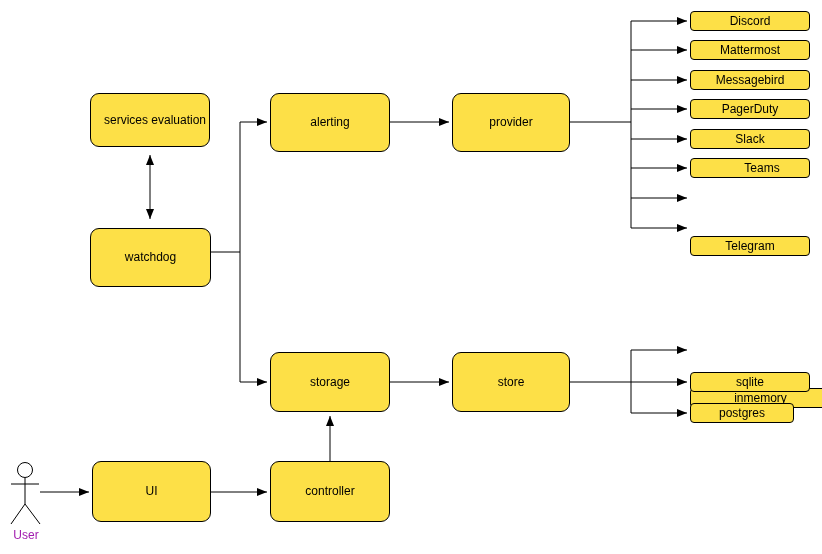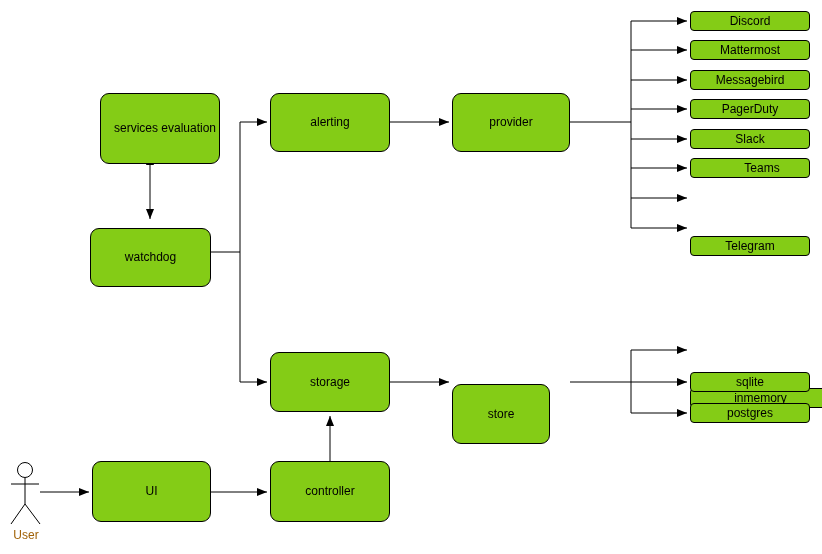--- a/index.html
+++ b/index.html
@@ -18,39 +18,39 @@
   .edge-layer {
     position: absolute;
     left: 0;
     top: 0;
     width: 822px;
     height: 554px;
   }
   .node {
     position: absolute;
     box-sizing: border-box;
-    background: #84cc16;
+    background: #fde047;
     border: 1px solid #000000;
     border-radius: 9px;
     display: flex;
     align-items: center;
     justify-content: center;
     font-size: 12px;
     color: #000000;
     text-align: center;
     line-height: 1.2;
   }
   .leaf {
     border-radius: 4px;
     font-size: 12px;
   }
   .actor-label {
     position: absolute;
     font-size: 12px;
-    color: #a16207;
+    color: #a21caf;
     text-align: center;
   }
   line, path.edge {
     stroke: #000000;
     stroke-width: 1;
     fill: none;
   }
 </style>
 </head>
 <body>
@@ -119,43 +119,43 @@
 
     <g stroke="#000000" fill="none">
       <circle cx="25" cy="470" r="7.5" fill="#ffffff"></circle>
       <line x1="25" y1="478" x2="25" y2="504"></line>
       <line x1="11" y1="484" x2="39" y2="484"></line>
       <line x1="25" y1="504" x2="11" y2="524"></line>
       <line x1="25" y1="504" x2="40" y2="524"></line>
     </g>
   </svg>
 
-  <div class="node" style="left:100px;  top:93px;  width:120px; height:71px;padding-left:10px;">services evaluation</div>
+  <div class="node" style="left:90px;  top:93px;  width:120px; height:54px;padding-left:10px;">services evaluation</div>
 
   <div class="node" style="left:90px;  top:228px; width:121px; height:59px;">watchdog</div>
 
   <div class="node" style="left:270px; top:93px;  width:120px; height:59px;">alerting</div>
 
   <div class="node" style="left:452px; top:93px;  width:118px; height:59px;">provider</div>
 
   <div class="node" style="left:270px; top:352px; width:120px; height:60px;">storage</div>
 
-  <div class="node" style="left:452px; top:352px; width:98px; height:60px;margin-top:32px;">store</div>
+  <div class="node" style="left:452px; top:352px; width:118px; height:60px;">store</div>
 
   <div class="node" style="left:92px;  top:461px; width:119px; height:61px;">UI</div>
 
   <div class="node" style="left:270px; top:461px; width:120px; height:61px;">controller</div>
 
   <div class="node leaf" style="left:690px; top:11px;  width:120px; height:20px;">Discord</div>
   <div class="node leaf" style="left:690px; top:40px;  width:120px; height:20px;">Mattermost</div>
   <div class="node leaf" style="left:690px; top:70px;  width:120px; height:20px;">Messagebird</div>
   <div class="node leaf" style="left:690px; top:99px;  width:120px; height:20px;">PagerDuty</div>
   <div class="node leaf" style="left:690px; top:129px; width:120px; height:20px;">Slack</div>
   <div class="node leaf" style="left:690px; top:158px; width:120px; height:20px;padding-left:24px;">Teams</div>
   <div class="node leaf" style="left:690px; top:188px; width:120px; height:20px;margin-top:48px;">Telegram</div>
 
   <div class="node leaf" style="left:690px; top:340px; width:141px; height:20px;margin-top:48px;">inmemory</div>
   <div class="node leaf" style="left:690px; top:372px; width:120px; height:20px;">sqlite</div>
-  <div class="node leaf" style="left:690px; top:403px; width:120px; height:20px;">postgres</div>
+  <div class="node leaf" style="left:690px; top:403px; width:104px; height:20px;">postgres</div>
 
   <div class="actor-label" style="left:6px; top:528px; width:40px;">User</div>
 
 </div>
 
 </body></html>

